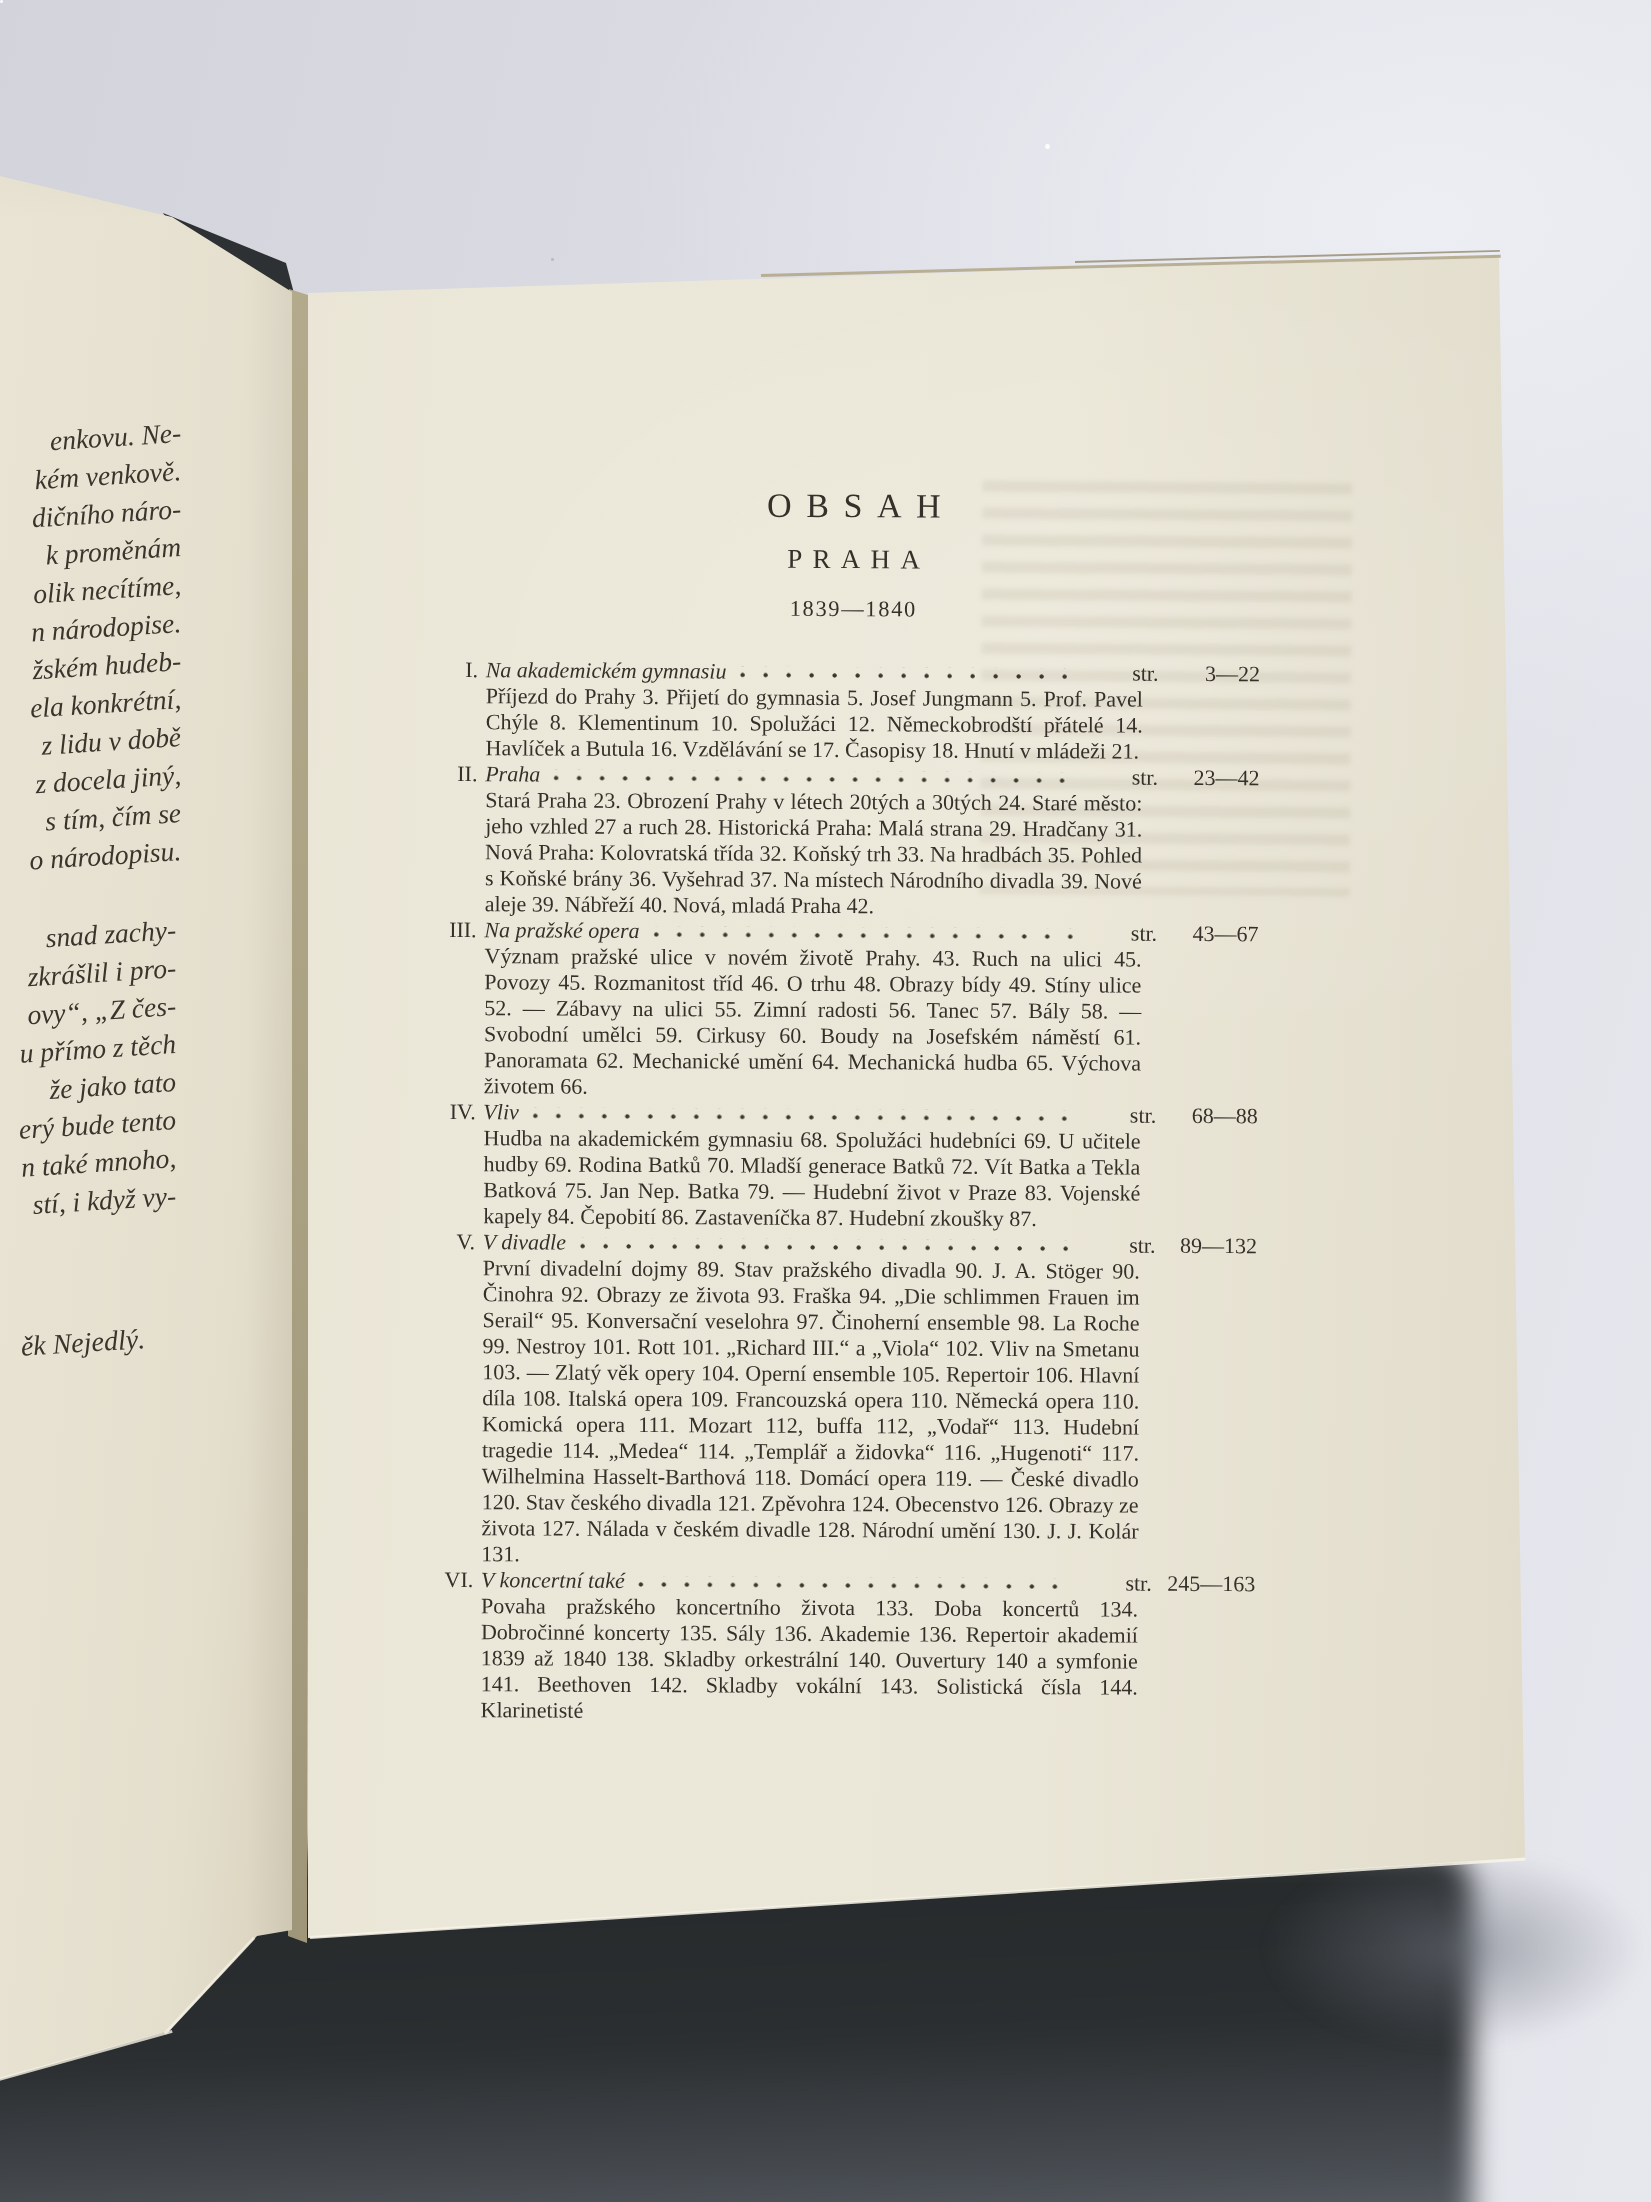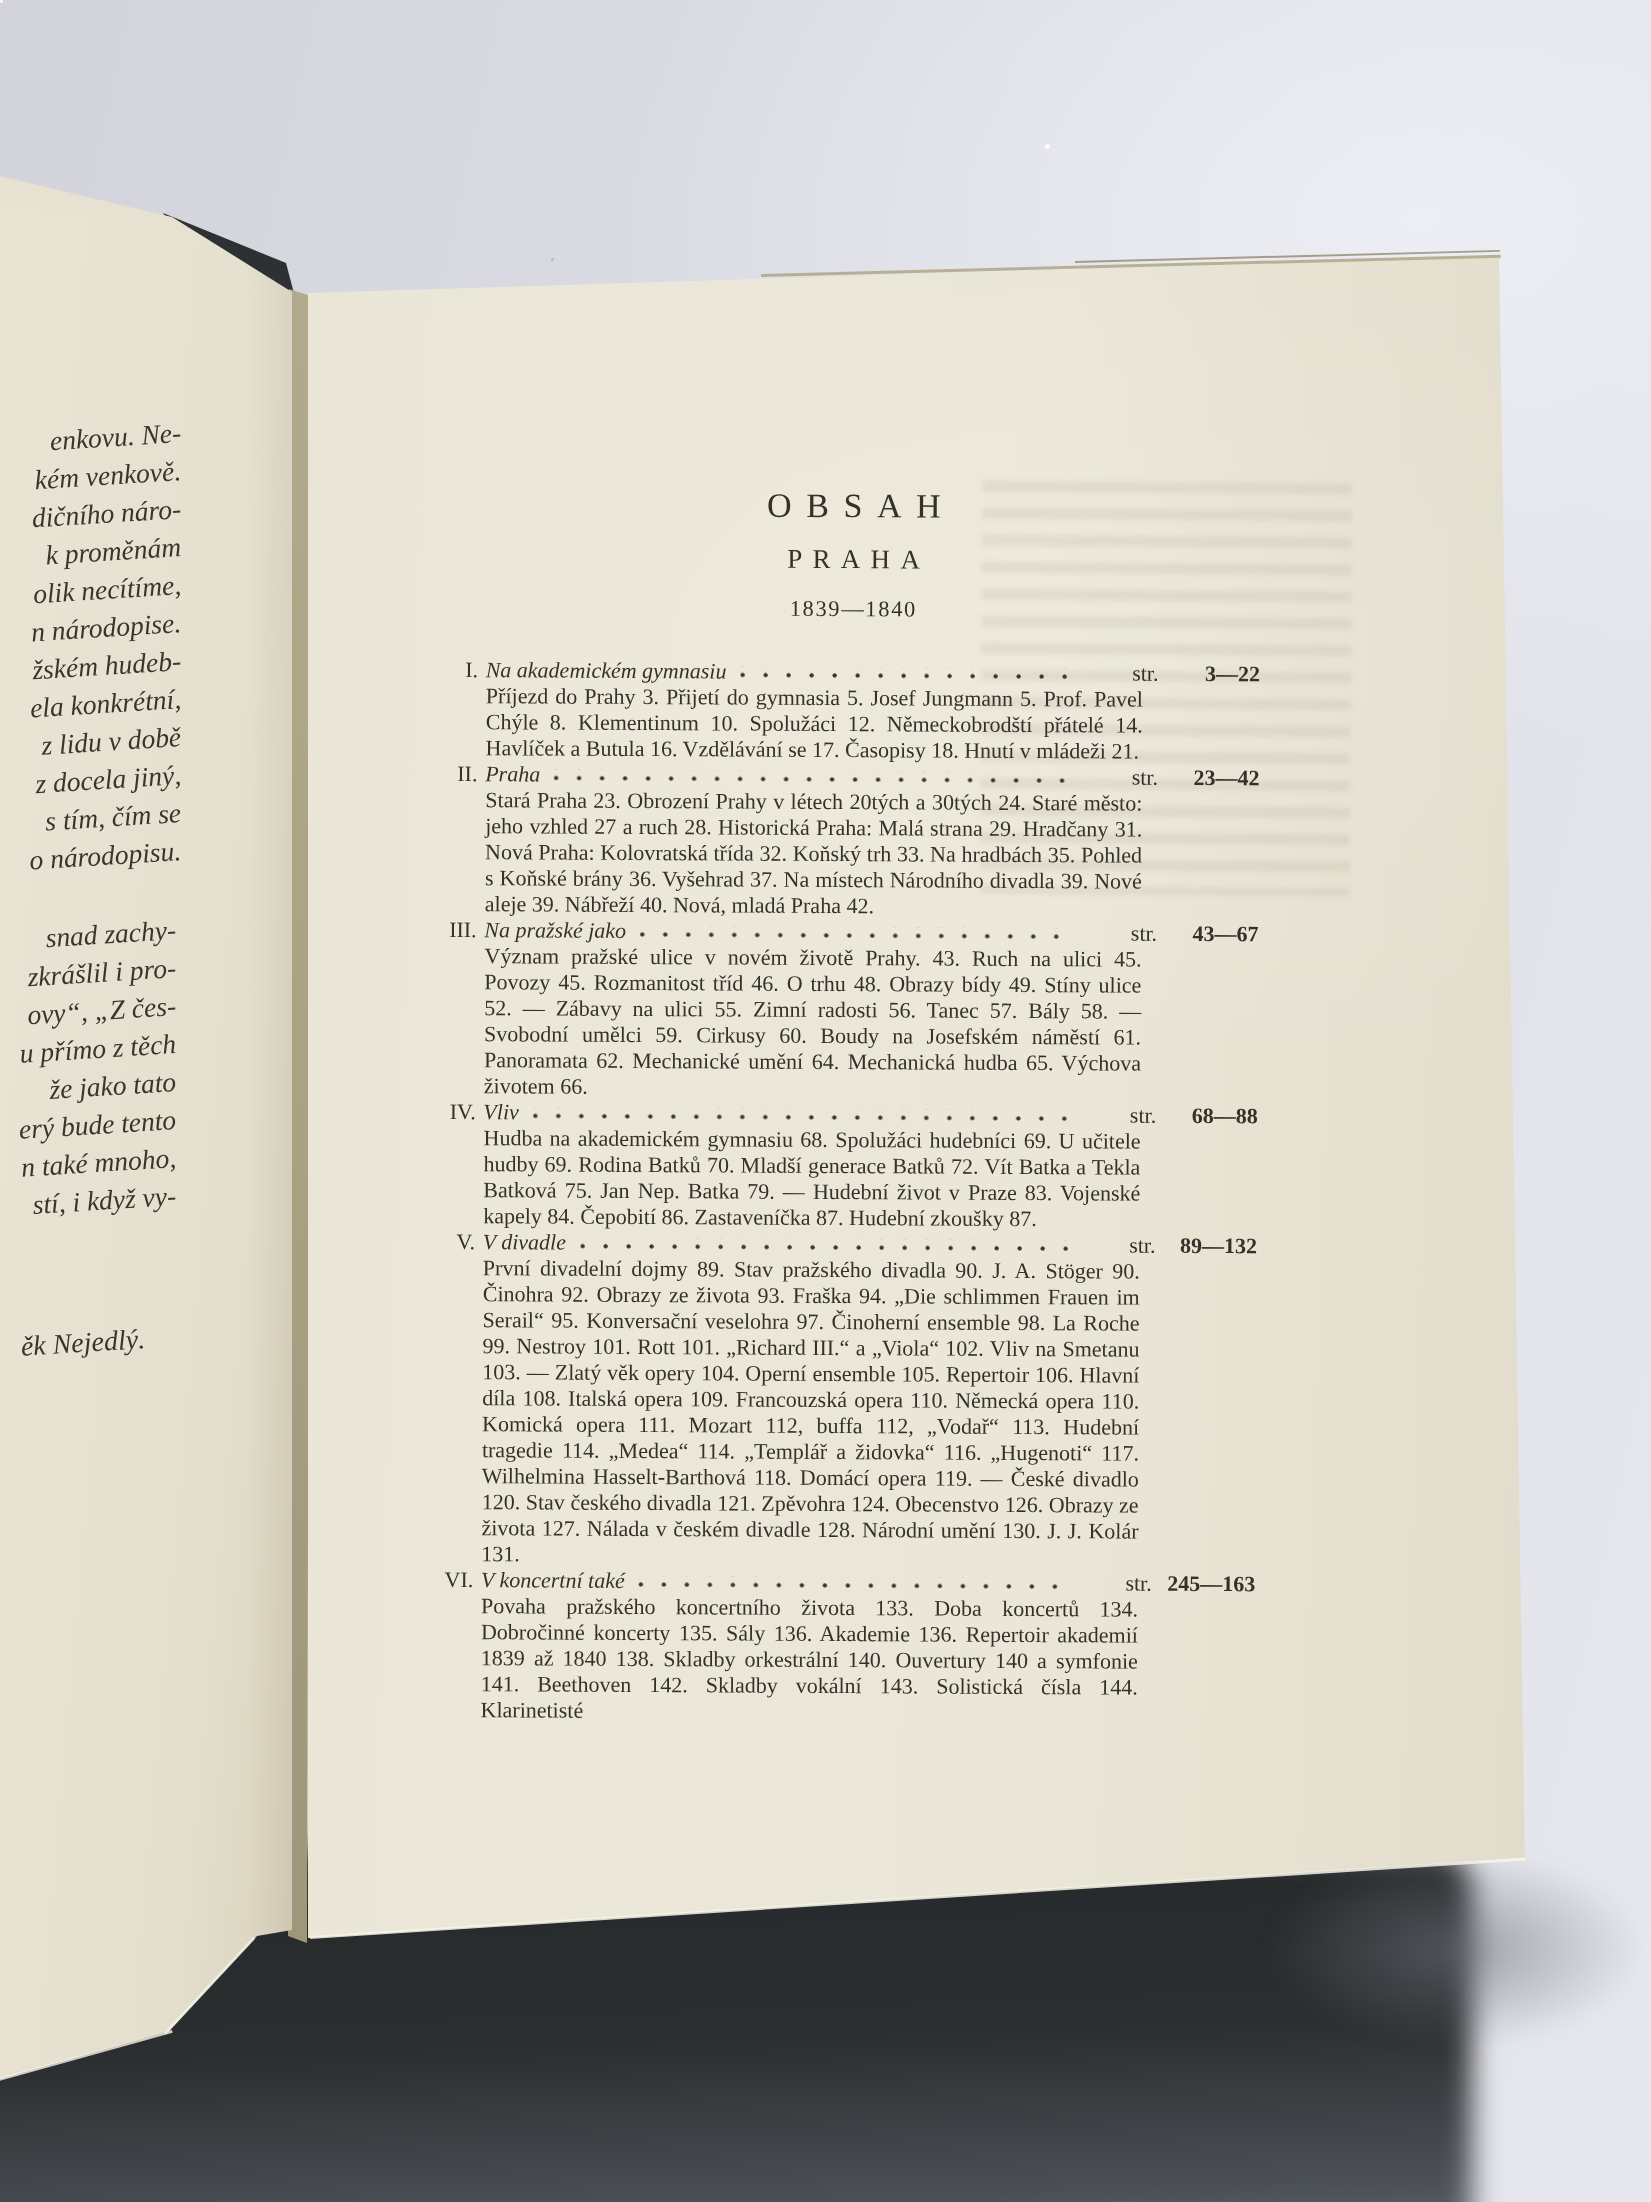--- a/index.html
+++ b/index.html
@@ -66,21 +66,21 @@
   .t2{margin-top:19px;text-align:center;font-size:27px;line-height:31px;letter-spacing:10.3px;padding-left:10.3px;}
   .t3{margin-top:22.4px;text-align:center;font-size:22.4px;line-height:24px;letter-spacing:1.7px;}
   .toc{margin-top:38px;}
   .toc-head{display:flex;align-items:baseline;white-space:nowrap;}
   .num{flex:0 0 32px;text-align:right;padding-right:7.7px;}
   .sec-title{font-style:italic;}
   .leader{flex:1 1 auto;height:11.2px;margin:0 8.6px 0 13.8px;align-self:center;
     background-image:radial-gradient(circle at 2.6px 8.6px,#3c382f 1.8px,rgba(0,0,0,0) 2.5px);
     background-size:23px 11.2px;background-repeat:repeat-x;background-position:0 0;}
   .strl{padding-right:15.5px;margin-left:48px;}
-  .range{flex:0 0 86px;text-align:right;font-weight:bold;}
+  .range{flex:0 0 86px;text-align:right;}
   .sec-body{margin:0 117px 0 40px;text-align:justify;}
   
   .lp-block{position:absolute;color:#3a352c;font-style:italic;
     font-size:27.5px;line-height:38px;text-align:right;}
   .lp-upper{left:-227px;top:414px;width:408px;}
   .lp-lower{left:-227px;top:911px;width:403px;}
   .lp-sig{left:-227px;top:1320px;width:372px;font-size:28px;}
   .lp-line{display:block;transform:rotate(-3.6deg);transform-origin:100% 50%;white-space:nowrap;}
 </style>
 </head>
@@ -162,21 +162,21 @@
           <span class="leader"></span>
           <span class="strl">str.</span>
           <span class="range">23—42</span>
         </div>
         <div class="sec-body">Stará Praha 23. Obrození Prahy v létech 20tých a 30tých 24. Staré město: jeho vzhled 27 a ruch 28. Historická Praha: Malá strana 29. Hradčany 31. Nová Praha: Kolovratská třída 32. Koňský trh 33. Na hradbách 35. Pohled s Koňské brány 36. Vyšehrad 37. Na místech Národního divadla 39. Nové aleje 39. Nábřeží 40. Nová, mladá Praha 42.</div>
       </div>
 
       <div class="toc-section">
         <div class="toc-head">
           <span class="num">III.</span>
-          <span class="sec-title">Na pražské jako</span>
+          <span class="sec-title">Na pražské opera</span>
           <span class="leader"></span>
           <span class="strl">str.</span>
           <span class="range">43—67</span>
         </div>
         <div class="sec-body">Význam pražské ulice v novém životě Prahy. 43. Ruch na ulici 45. Povozy 45. Rozmanitost tříd 46. O trhu 48. Obrazy bídy 49. Stíny ulice 52. — Zábavy na ulici 55. Zimní radosti 56. Tanec 57. Bály 58. — Svobodní umělci 59. Cirkusy 60. Boudy na Josefském náměstí 61. Panoramata 62. Mechanické umění 64. Mechanická hudba 65. Výchova životem 66.</div>
       </div>
 
       <div class="toc-section">
         <div class="toc-head">
           <span class="num">IV.</span>

